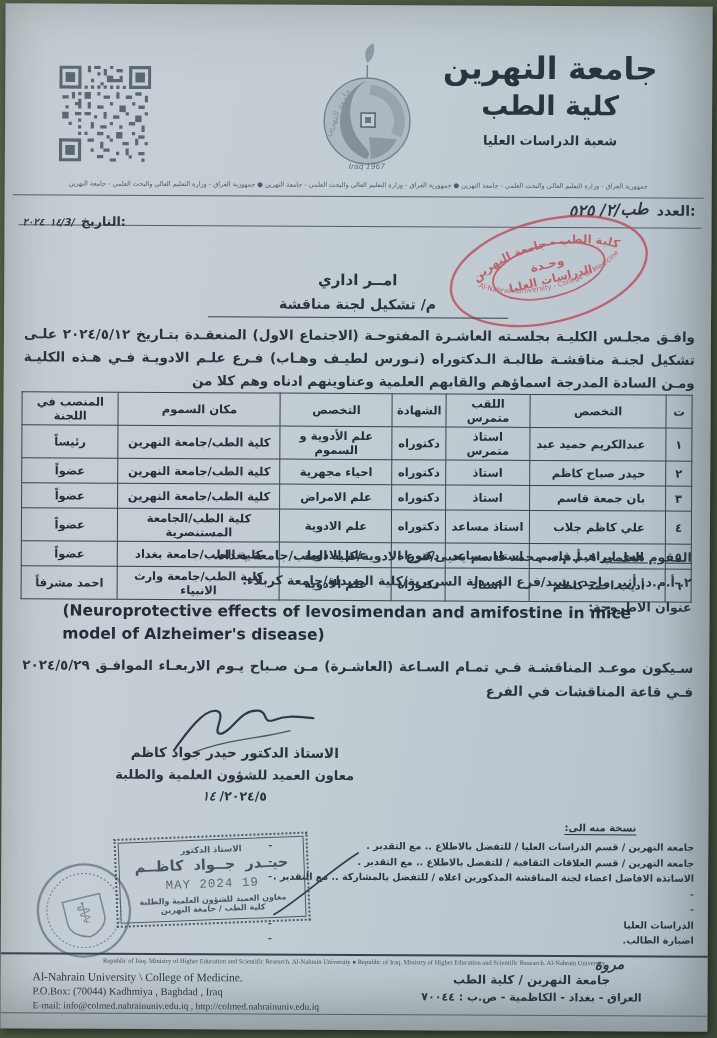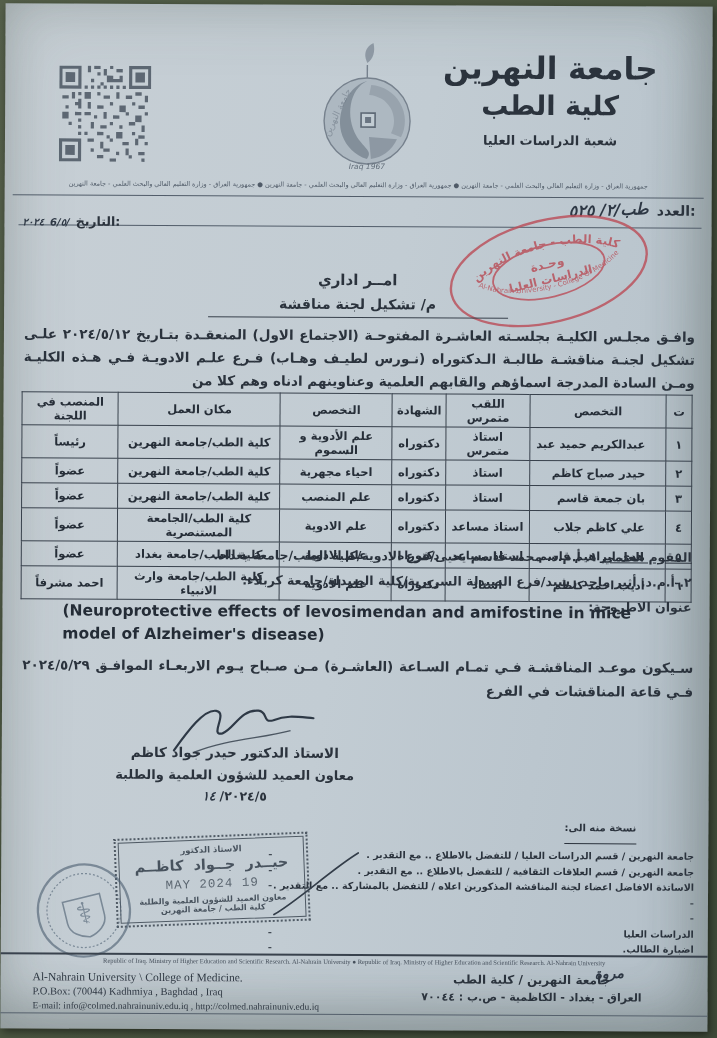--- a/index.html
+++ b/index.html
@@ -56,21 +56,21 @@
   .thesis-en{left:60px;top:596px;width:592px;direction:ltr;font-size:15.5px;font-weight:bold;line-height:1.5;color:#242c36;}
   .schedule{left:20px;right:16px;top:650px;font-size:13.5px;font-weight:bold;line-height:1.75;text-align:justify;}
   
   .sig-block{left:88px;top:740px;width:290px;text-align:center;font-weight:bold;}
   .sig-name{font-size:13.5px;}
   .sig-title{font-size:13px;margin-top:7px;}
   .sig-date{margin-top:6px;display:inline-flex;flex-direction:row-reverse;align-items:baseline;gap:4px;font-size:12.5px;}
   .sig-mark{left:160px;top:693px;width:160px;height:58px;transform:rotate(-6deg);}
   
   .dist{right:14px;top:810px;width:426px;direction:rtl;color:#2b333d;}
-  .dist-heading{display:inline-block;font-size:10px;font-weight:bold;border-bottom:1.2px solid #2b333d;margin-right:58px;margin-bottom:4px;padding-bottom:10px;}
+  .dist-heading{display:inline-block;font-size:10px;font-weight:bold;border-bottom:1.2px solid #2b333d;margin-right:58px;margin-bottom:4px;padding-bottom:1px;}
   .dist-item{display:flex;justify-content:space-between;align-items:baseline;font-size:9.5px;font-weight:bold;line-height:15.5px;}
   .dist-dash{font-size:10px;opacity:.85;}
   .dist-note{margin-top:8px;margin-right:70px;font-size:14px;font-weight:bold;transform:rotate(-2deg);display:inline-block;}
   .dist-check{position:absolute;left:2px;top:34px;}
   
   .rect-stamp{
     left:118px;top:835px;width:172px;padding:4px 6px 6px;transform:rotate(-2.5deg);
     border:1.5px solid #3c4752;outline:2px dotted #3c4752;outline-offset:2px;
     text-align:center;color:#333e4a;opacity:.85;
   }
@@ -131,21 +131,21 @@
 
     <div class="abs band">جمهورية العراق - وزارة التعليم العالي والبحث العلمي - جامعة النهرين ● جمهورية العراق - وزارة التعليم العالي والبحث العلمي - جامعة النهرين ● جمهورية العراق - وزارة التعليم العالي والبحث العلمي - جامعة النهرين</div>
 
     <div class="abs meta">
       <div class="meta-number">
         <span>العدد:</span>
         <span class="hand">طب/٢/ ٥٢٥</span>
       </div>
       <div class="meta-date">
         <span>التاريخ:</span>
-        <span class="hand">6/٥/</span>
+        <span class="hand">١٤/3/</span>
         <span class="hand">٢٠٢٤</span>
       </div>
     </div>
 
     <svg class="abs red-stamp" viewBox="0 0 218 122">
       <ellipse cx="109" cy="59" rx="100" ry="51" fill="none" stroke="#bb4f5a" stroke-width="2.4"></ellipse>
       <ellipse cx="109" cy="59" rx="57" ry="26" fill="none" stroke="#bb4f5a" stroke-width="1.8"></ellipse>
       <path id="rsTop" d="M 22 68 A 90 44 0 0 1 196 68" fill="none"></path>
       <path id="rsBot" d="M 28 50 A 88 44 0 0 0 190 50" fill="none"></path>
       <text font-size="11.5" font-weight="bold" fill="#b84e58">
@@ -175,21 +175,21 @@
           <col style="width:162px">
           <col>
       </colgroup>
       <thead>
         <tr>
           <th>ت</th>
           <th>التخصص</th>
           <th>اللقب متمرس</th>
           <th>الشهادة</th>
           <th>التخصص</th>
-          <th>مكان العمل</th>
+          <th>مكان السموم</th>
           <th>المنصب في اللجنة</th>
         </tr>
       </thead>
       <tbody>
         <tr>
           <td>١</td>
             <td class="name">عبدالكريم حميد عبد</td>
             <td>استاذ متمرس</td>
             <td>دكتوراه</td>
             <td>علم الأدوية و السموم</td>
@@ -203,21 +203,21 @@
             <td>دكتوراه</td>
             <td>احياء مجهرية</td>
             <td>كلية الطب/جامعة النهرين</td>
             <td>عضواً</td>
         </tr>
         <tr>
           <td>٣</td>
             <td class="name">بان جمعة قاسم</td>
             <td>استاذ</td>
             <td>دكتوراه</td>
-            <td>علم المنصب</td>
+            <td>علم الامراض</td>
             <td>كلية الطب/جامعة النهرين</td>
             <td>عضواً</td>
         </tr>
         <tr>
           <td>٤</td>
             <td class="name">علي كاظم جلاب</td>
             <td>استاذ مساعد</td>
             <td>دكتوراه</td>
             <td>علم الادوية</td>
             <td>كلية الطب/الجامعة المستنصرية</td>

